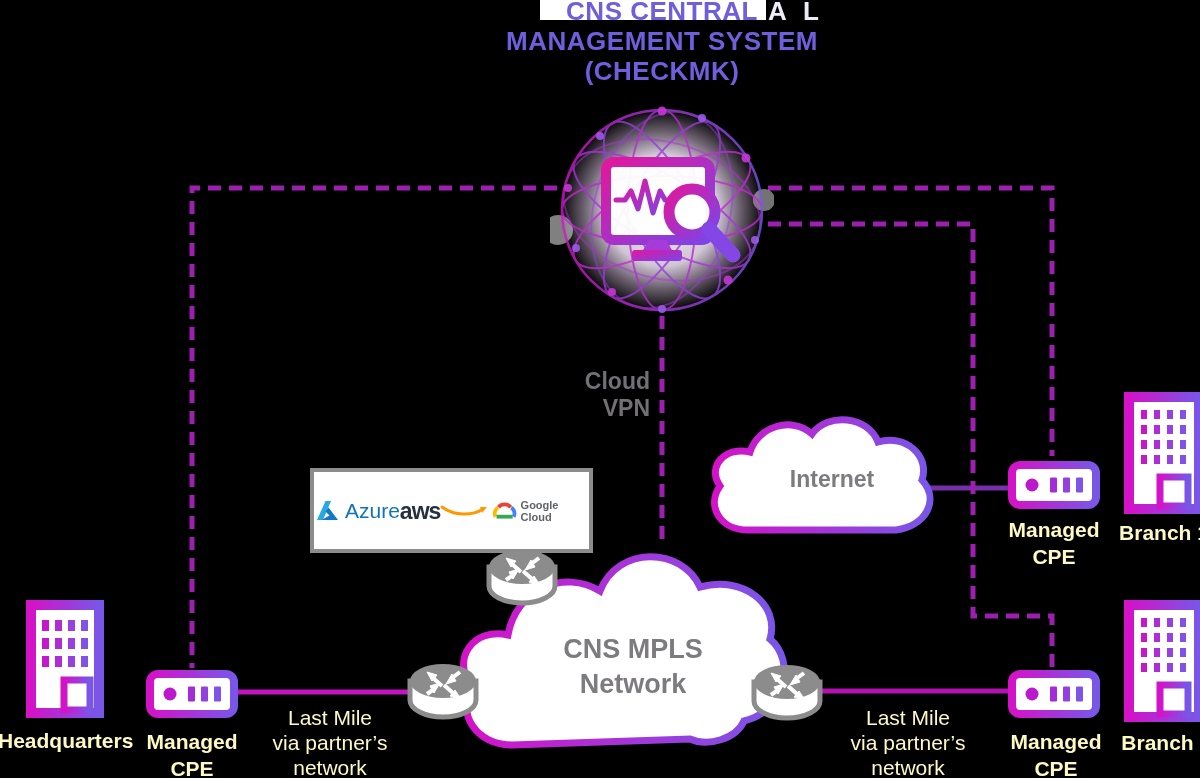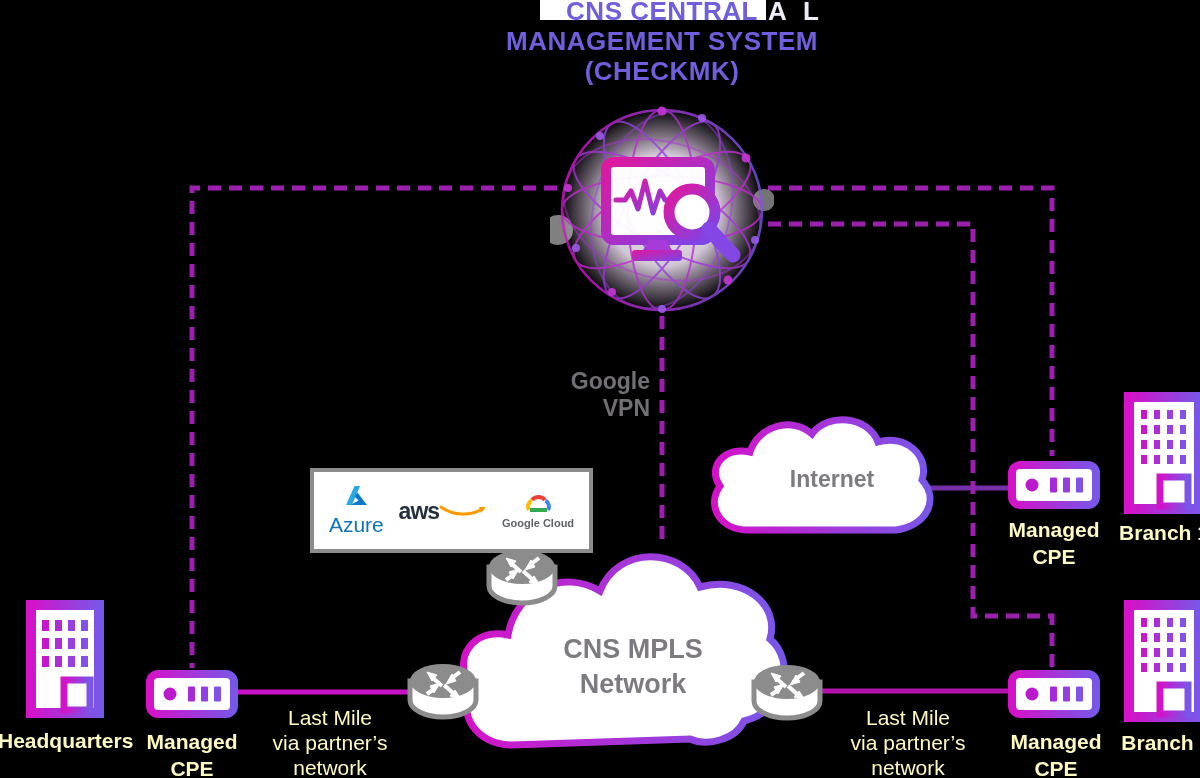--- a/index.html
+++ b/index.html
@@ -10,25 +10,25 @@
        text-align:center;white-space:nowrap;}
   .title-line{position:absolute;left:462px;width:400px;text-align:center;color:#6F5FDD;
        font-weight:800;font-size:26px;letter-spacing:.5px;white-space:nowrap;}
   .ghost{position:absolute;color:#EDEBF8;font-weight:800;font-size:26px;word-spacing:10px;
        white-space:nowrap;}
   .whitebox{position:absolute;left:540px;top:0;width:226px;height:20px;background:#fff;}
   .cloud-lbl{position:absolute;color:#7D7B80;font-weight:700;text-align:center;white-space:nowrap;}
   .provider-box{position:absolute;left:310px;top:468px;width:283px;height:85px;background:#fff;
        border:4px solid #8C8C8C;box-sizing:border-box;display:flex;align-items:center;
        justify-content:space-evenly;}
-  .logo{display:flex;align-items:center;gap:5px;flex-direction:column;}
+  .logo{display:flex;gap:5px;}
   .azure-txt{color:#1072BA;font-size:21px;font-weight:400;}
   .aws-wrap{display:flex;flex-direction:row;align-items:center;}
   .aws-txt{color:#252F3E;font-size:23px;font-weight:800;line-height:20px;letter-spacing:-1px;}
-  .gc-wrap{display:flex;flex-direction:column;align-items:center;}
+  .gc-wrap{display:flex;flex-direction:row;align-items:center;}
   .gc-txt{color:#5F6368;font-size:11px;font-weight:700;margin-top:1px;}
   svg{display:block;}
 </style>
 </head>
 <body>
 
 <div id="stage">
 
   <svg class="abs" style="left:0;top:0" width="1200" height="778">
     <defs>
@@ -269,21 +269,21 @@
     </g>
   </svg>
 
   <div class="whitebox"></div>
   <div class="title-line" style="top:-4px">CNS CENTRAL</div>
   <div class="ghost" style="left:768px;top:-4px">A L</div>
   <div class="title-line" style="top:56px">(CHECKMK)</div>
   <div class="title-line" style="top:26px">MANAGEMENT SYSTEM</div>
 
   <div class="lbl" style="left:560px;top:368px;width:90px;text-align:right;font-size:23px;line-height:27px;font-weight:600;color:#727074">
-    <div>Google</div>
+    <div>Cloud</div>
     <div>VPN</div>
   </div>
 
   <div class="lbl" style="left:-2px;top:728px;width:134px">Headquarters</div>
 
   <div class="lbl" style="left:142px;top:728px;width:100px;line-height:27px">
     <div>Managed</div>
     <div>CPE</div>
   </div>
 

